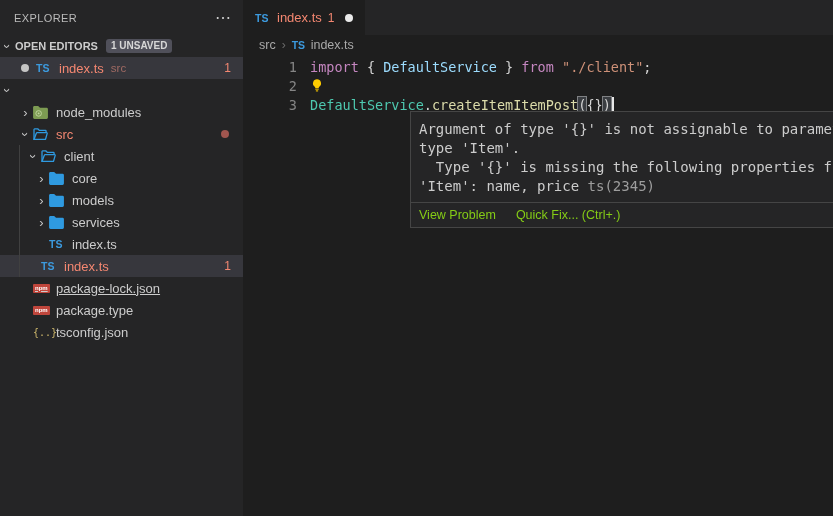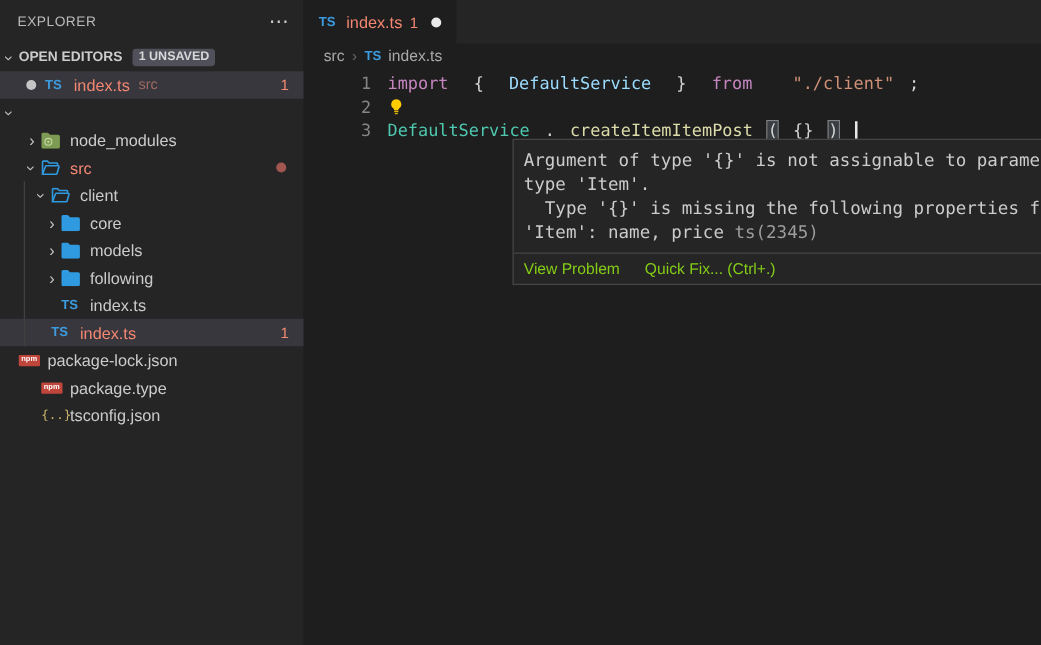--- a/index.html
+++ b/index.html
@@ -47,21 +47,21 @@
   .tab-dot { width:8px; height:8px; border-radius:50%; background:#eaeaea; margin-left:10px; }
 
   .breadcrumb { height:20px; display:flex; align-items:center; padding-left:16px; font-size:12.5px; color:#a9a9a9; }
   .crumb { cursor:pointer; }
   .crumb-sep { margin:0 6px; color:#6a6a6a; font-size:12px; }
   .breadcrumb .icon { width:16px; min-width:16px; margin-right:3px; }
 
   .code { margin-top:2px; font-family:"DejaVu Sans Mono",monospace; font-size:13.5px; }
   .code-line { height:19px; display:flex; align-items:center; white-space:pre; }
   .gutter { width:54px; min-width:54px; text-align:right; color:#858585; }
-  .lcontent { margin-left:13px; display:flex; align-items:center;gap:12px; }
+  .lcontent { margin-left:13px; display:flex; align-items:center; }
   .tok-keyword { color:#c586c0; }
   .tok-plain { color:#d4d4d4; }
   .tok-variable { color:#9cdcfe; }
   .tok-string { color:#ce9178; }
   .tok-class { color:#4ec9b0; }
   .tok-function { color:#dcdcaa; }
   .tok-bracket { color:#d4d4d4; background:#3a3d41; outline:1px solid #7f8184; }
   .tok-squiggle { color:#d4d4d4; text-decoration:underline; text-decoration-style:wavy;
                   text-decoration-color:#f14c4c; text-decoration-thickness:1px; text-underline-offset:3px; }
   .cursor { display:inline-block; width:2px; height:16px; background:#e8e8e8; margin-left:1px; }
@@ -159,38 +159,38 @@
         </span>
         <span class="tree-label">models</span>
       </div>
       <div class="row" style="padding-left: 34px;">
         <span class="chev">›</span>
         <span class="icon">
           <svg width="15" height="13" viewBox="0 0 16 14">
             <path fill="#2f9ae0" d="M0 1.5C0 .7.7 0 1.5 0h4l2 2h7A1.5 1.5 0 0 1 16 3.5v9a1.5 1.5 0 0 1-1.5 1.5h-13A1.5 1.5 0 0 1 0 12.5z"></path>
           </svg>
         </span>
-        <span class="tree-label">following</span>
+        <span class="tree-label">services</span>
       </div>
       <div class="row" style="padding-left: 34px;">
         <span class="chev"></span>
         <span class="icon">
           <span class="icon-ts">TS</span>
         </span>
         <span class="tree-label">index.ts</span>
       </div>
       <div class="row selected" style="padding-left: 26px;">
         <span class="chev"></span>
         <span class="icon">
           <span class="icon-ts">TS</span>
         </span>
         <span class="tree-label error">index.ts</span>
         <span class="err-count">1</span>
       </div>
-      <div class="row" style="">
+      <div class="row" style="padding-left: 18px; text-decoration: underline;">
         <span class="chev"></span>
         <span class="icon">
           <span class="icon-npm">npm</span>
         </span>
         <span class="tree-label">package-lock.json</span>
       </div>
       <div class="row" style="padding-left: 18px;">
         <span class="chev"></span>
         <span class="icon">
           <span class="icon-npm">npm</span>

